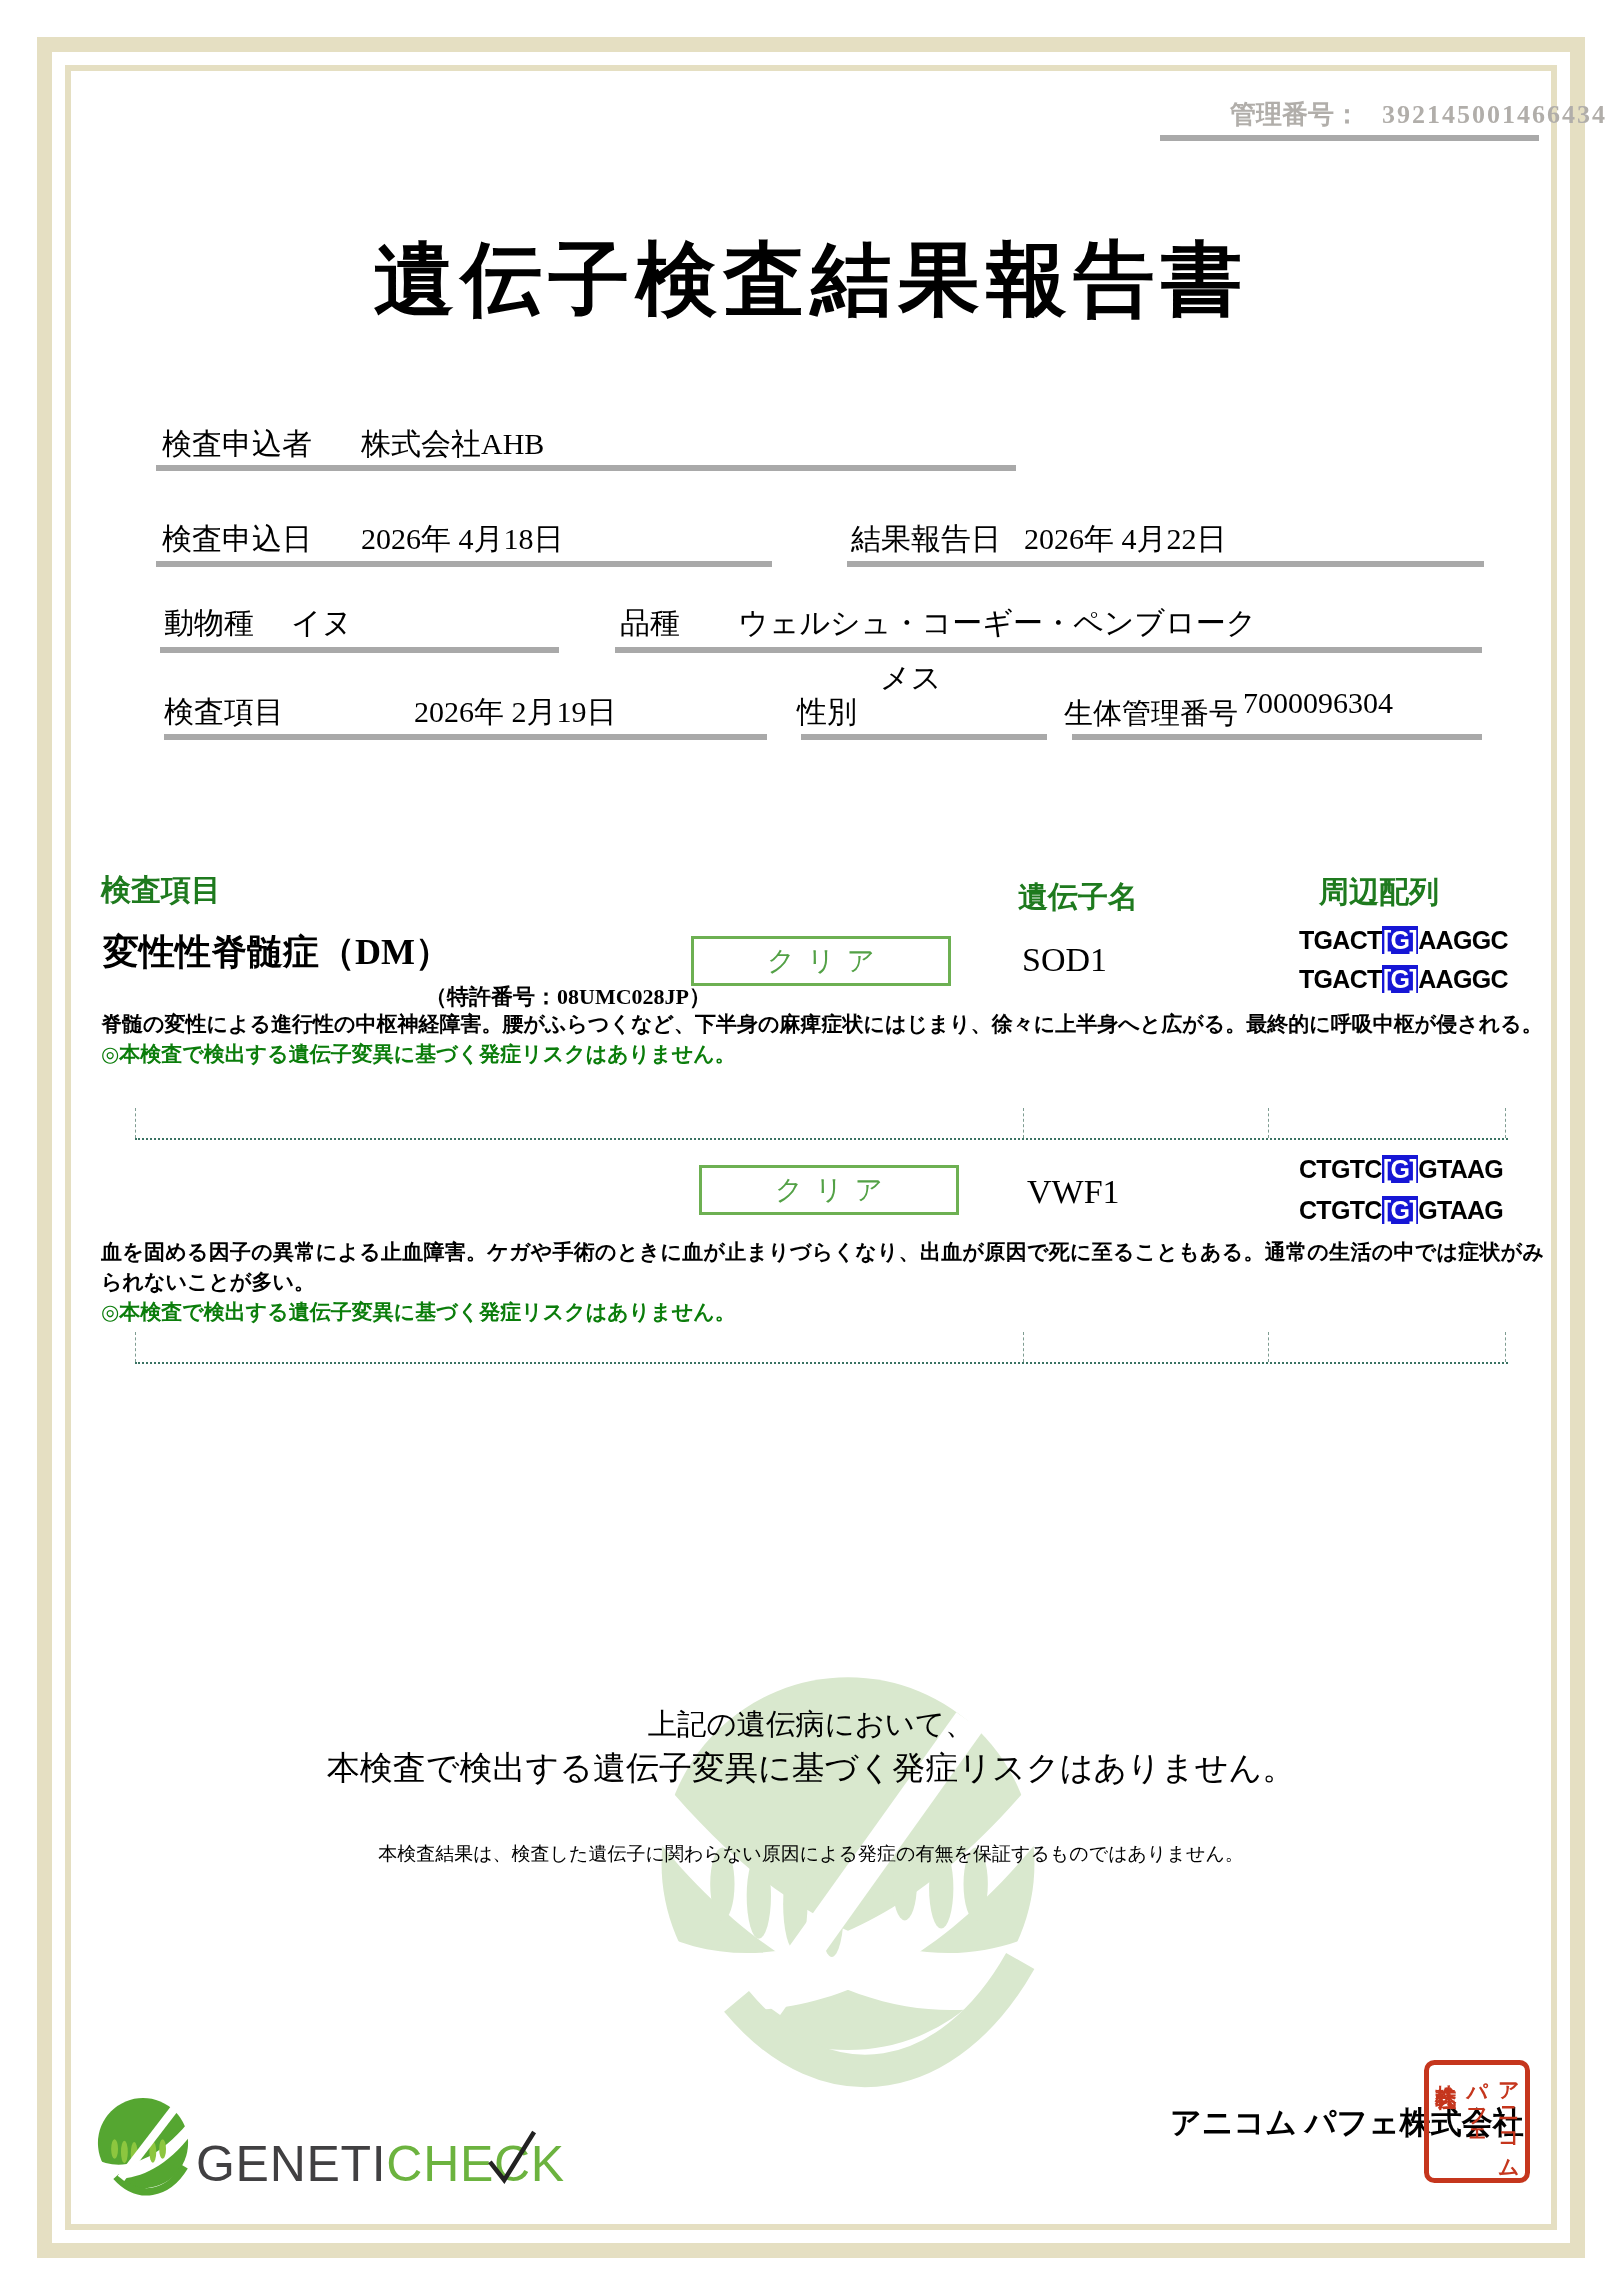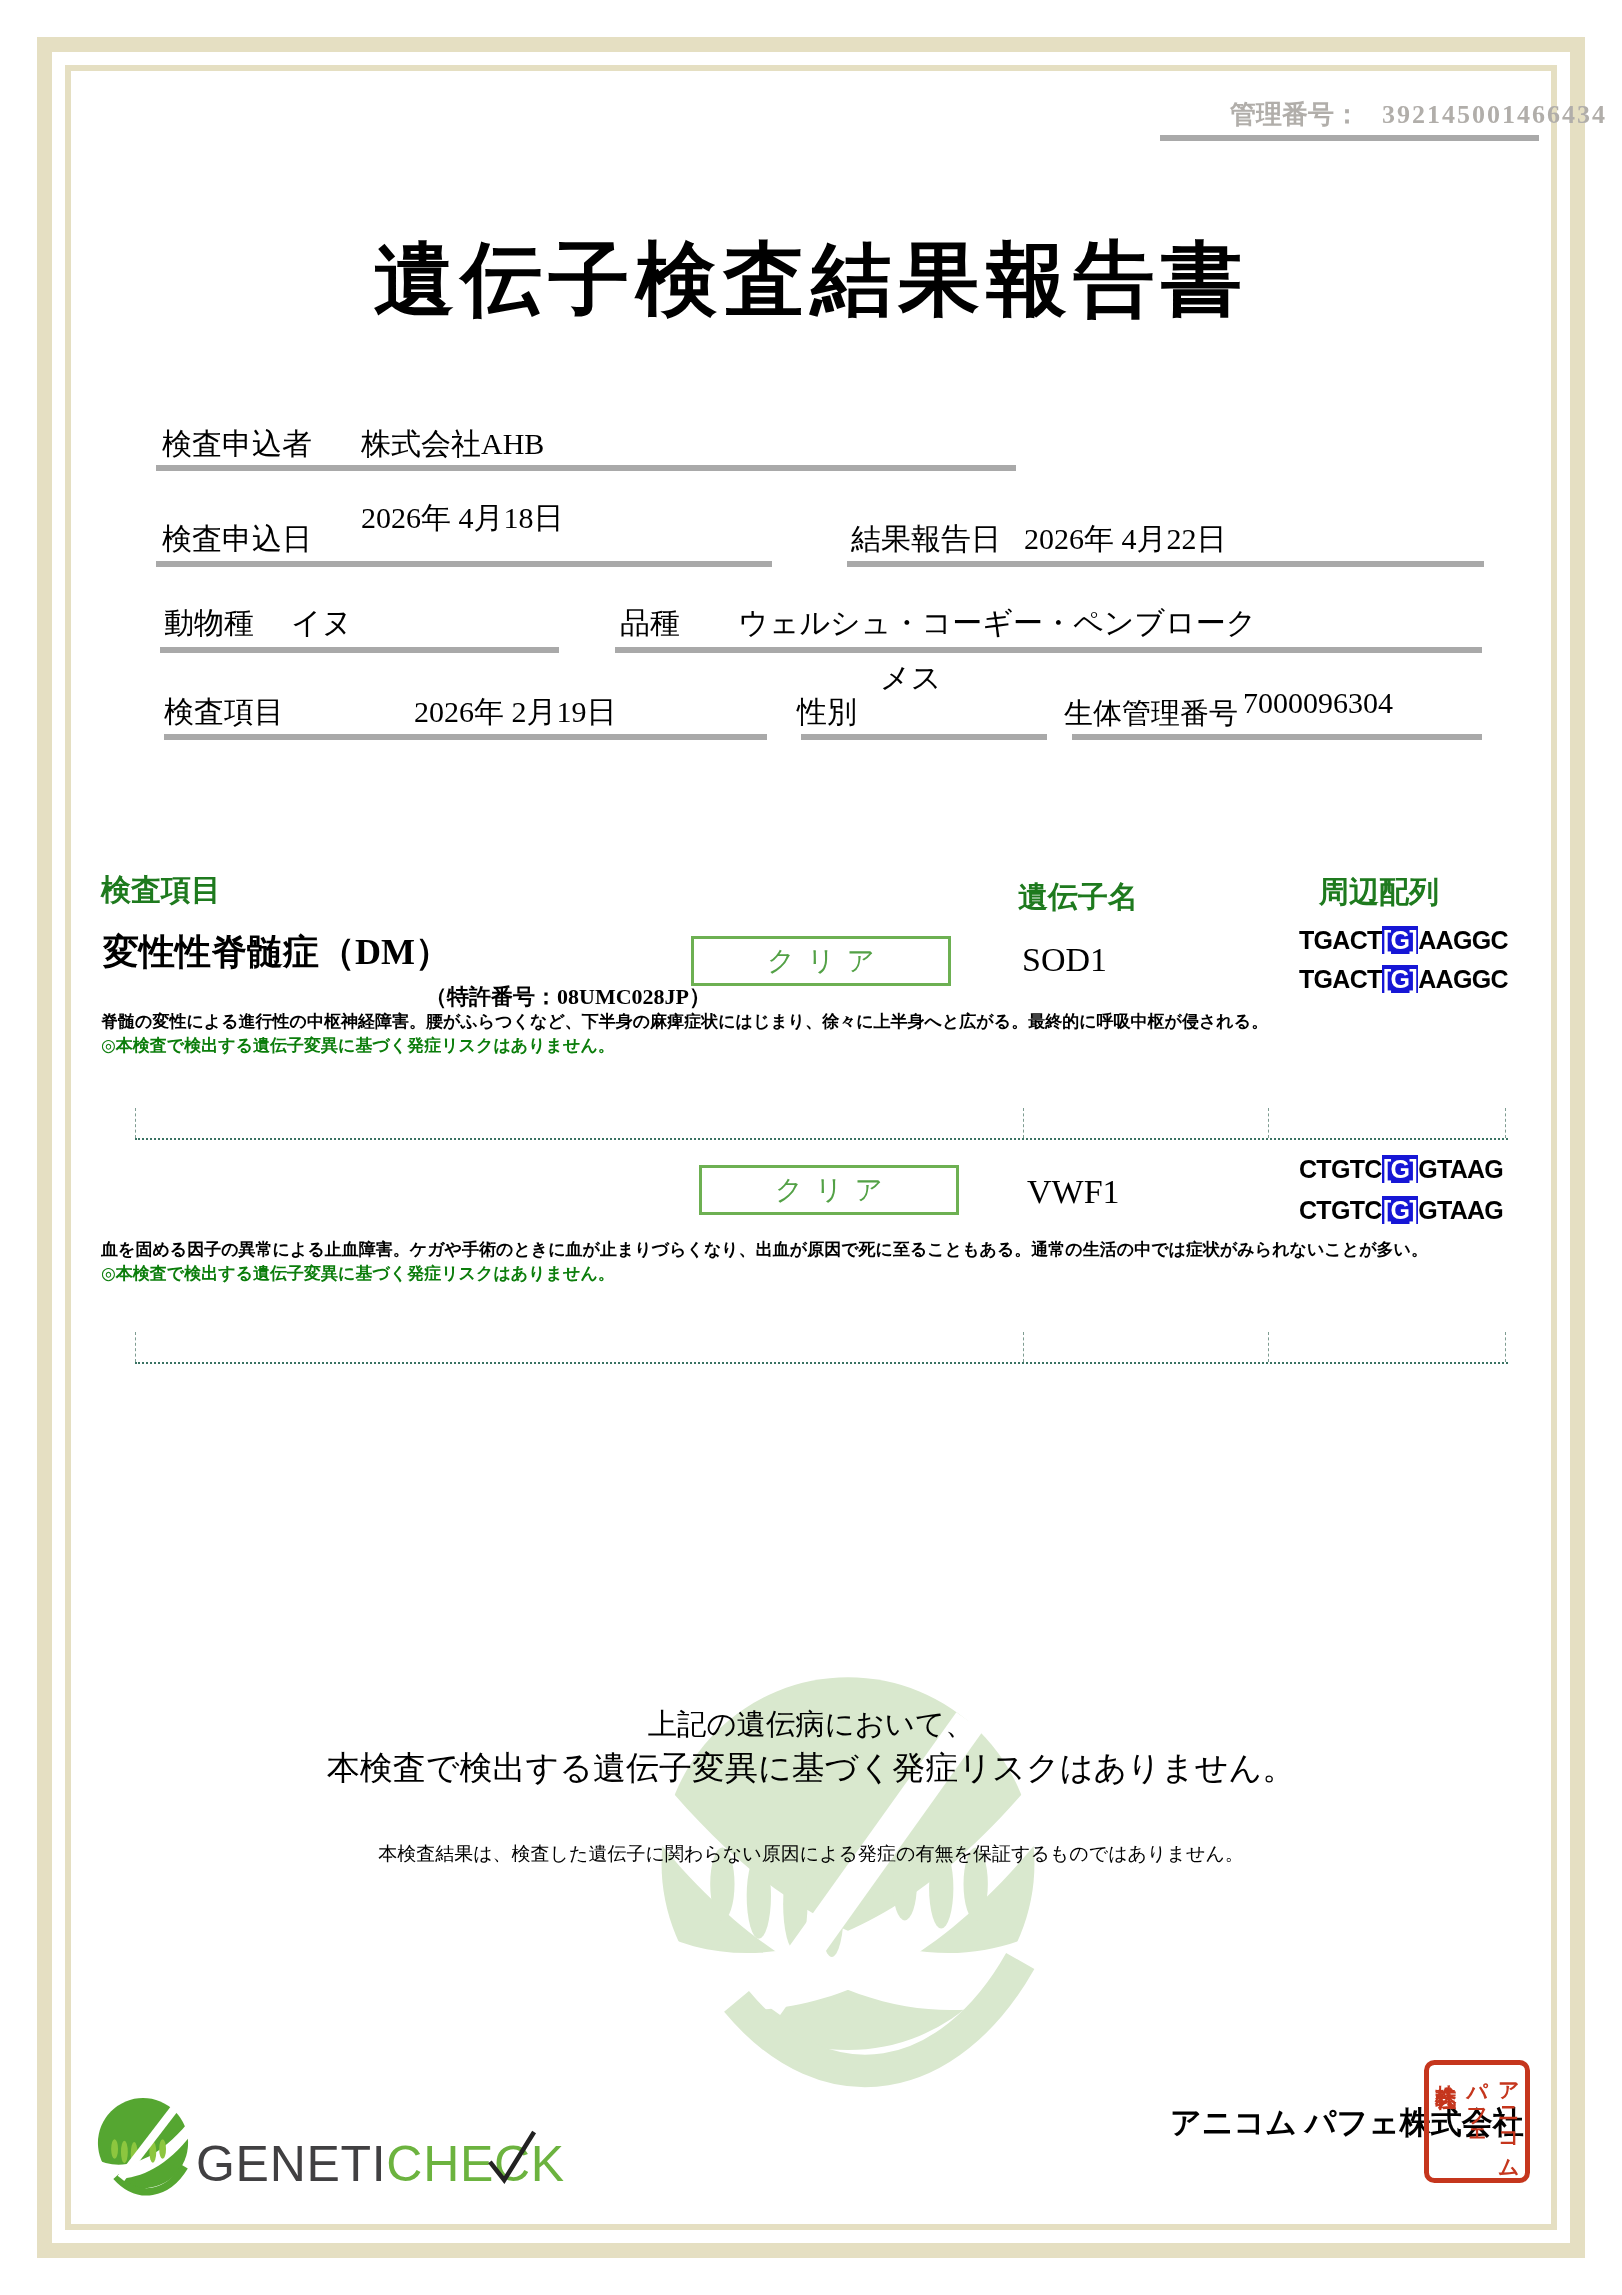--- a/index.html
+++ b/index.html
@@ -22,21 +22,21 @@
   .col-head{position:absolute;color:#1e7a1e;font-size:30px;font-weight:bold;white-space:nowrap;}
 
   .disease{position:absolute;font-weight:bold;white-space:nowrap;line-height:1.15;}
   .patent{position:absolute;font-size:22px;font-weight:bold;white-space:nowrap;}
   .clear-box{position:absolute;width:254px;height:44px;border:3.3px solid #6db052;display:flex;align-items:center;justify-content:center;background:#fff;}
   .clear-box span{color:#53a146;font-size:27.5px;letter-spacing:11.8px;padding-left:11.8px;white-space:nowrap;}
   .gene{position:absolute;font-size:34px;white-space:nowrap;}
   .seq{position:absolute;font-family:"Liberation Sans","DejaVu Sans",sans-serif;font-size:25px;font-weight:bold;letter-spacing:-0.7px;white-space:nowrap;}
   .seq .hl{background:#1616d6;color:#ffffff;padding:0 1.3px;}
 
-  .desc{position:absolute;left:101px;width:1443px;font-size:17px;font-weight:bold;line-height:1.42;text-align:justify;}
+  .desc{position:absolute;left:101px;width:1443px;font-size:21px;font-weight:bold;line-height:1.42;text-align:justify;}
   .risk{color:#0b7d0b;}
 
   .sep{position:absolute;left:135px;width:1373px;height:31px;border-bottom:2.6px dotted #3a7263;}
   .sep .tick{position:absolute;bottom:0;height:30px;width:0;border-left:1.3px dashed #7e9c91;}
   .sep .t1{left:0;} .sep .t2{left:888px;} .sep .t3{left:1133px;} .sep .t4{left:1370px;}
 
   .sum{position:absolute;left:0;right:0;text-align:center;font-family:"Liberation Sans","DejaVu Sans",sans-serif;white-space:nowrap;}
   .sum1{top:1705px;font-size:29.4px;}
   .sum2{top:1746px;font-size:33px;}
   .note1{top:1814px;font-size:19px;}
@@ -83,21 +83,21 @@
   </div>
   <div class="ctrl-line"></div>
 
   <div class="doc-title">遺伝子検査結果報告書</div>
 
   <div class="lbl" style="left:162px;top:424px;">検査申込者</div>
   <div class="val" style="left:361px;top:424px;">株式会社AHB</div>
   <div class="bar" style="left:156px;top:465px;width:860px;"></div>
 
   <div class="lbl" style="left:162px;top:519px;">検査申込日</div>
-  <div class="val" style="left:361px;top:498px;text-align:center;">2026年 4月18日</div>
+  <div class="val" style="left:361px;top:519px;text-align:center;">2026年 4月18日</div>
   <div class="bar" style="left:156px;top:561px;width:616px;"></div>
   <div class="lbl" style="left:851px;top:519px;">結果報告日</div>
   <div class="val" style="left:1024px;top:519px;">2026年 4月22日</div>
   <div class="bar" style="left:847px;top:561px;width:637px;"></div>
 
   <div class="lbl" style="left:164px;top:603px;">動物種</div>
   <div class="val" style="left:291px;top:603px;">イヌ</div>
   <div class="bar" style="left:160px;top:647px;width:399px;"></div>
   <div class="lbl" style="left:620px;top:603px;">品種</div>
   <div class="val" style="left:738px;top:603px;">ウェルシュ・コーギー・ペンブローク</div>

